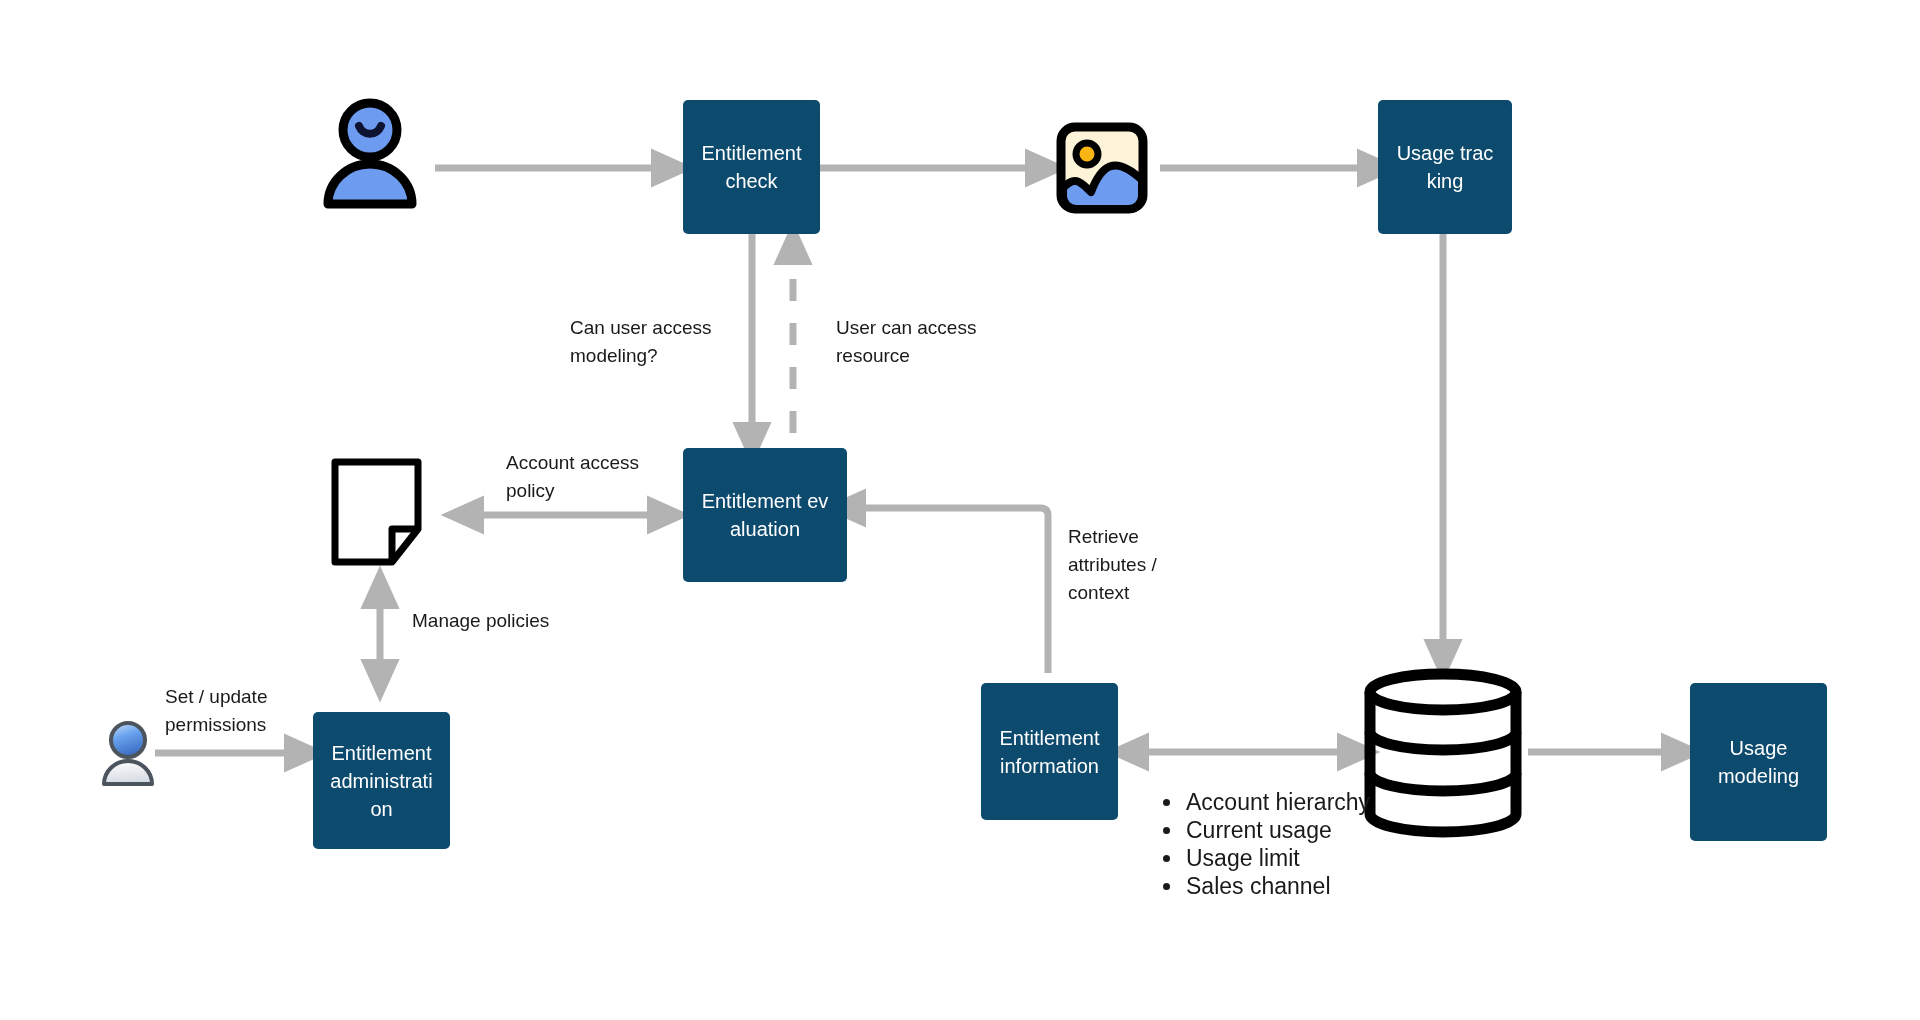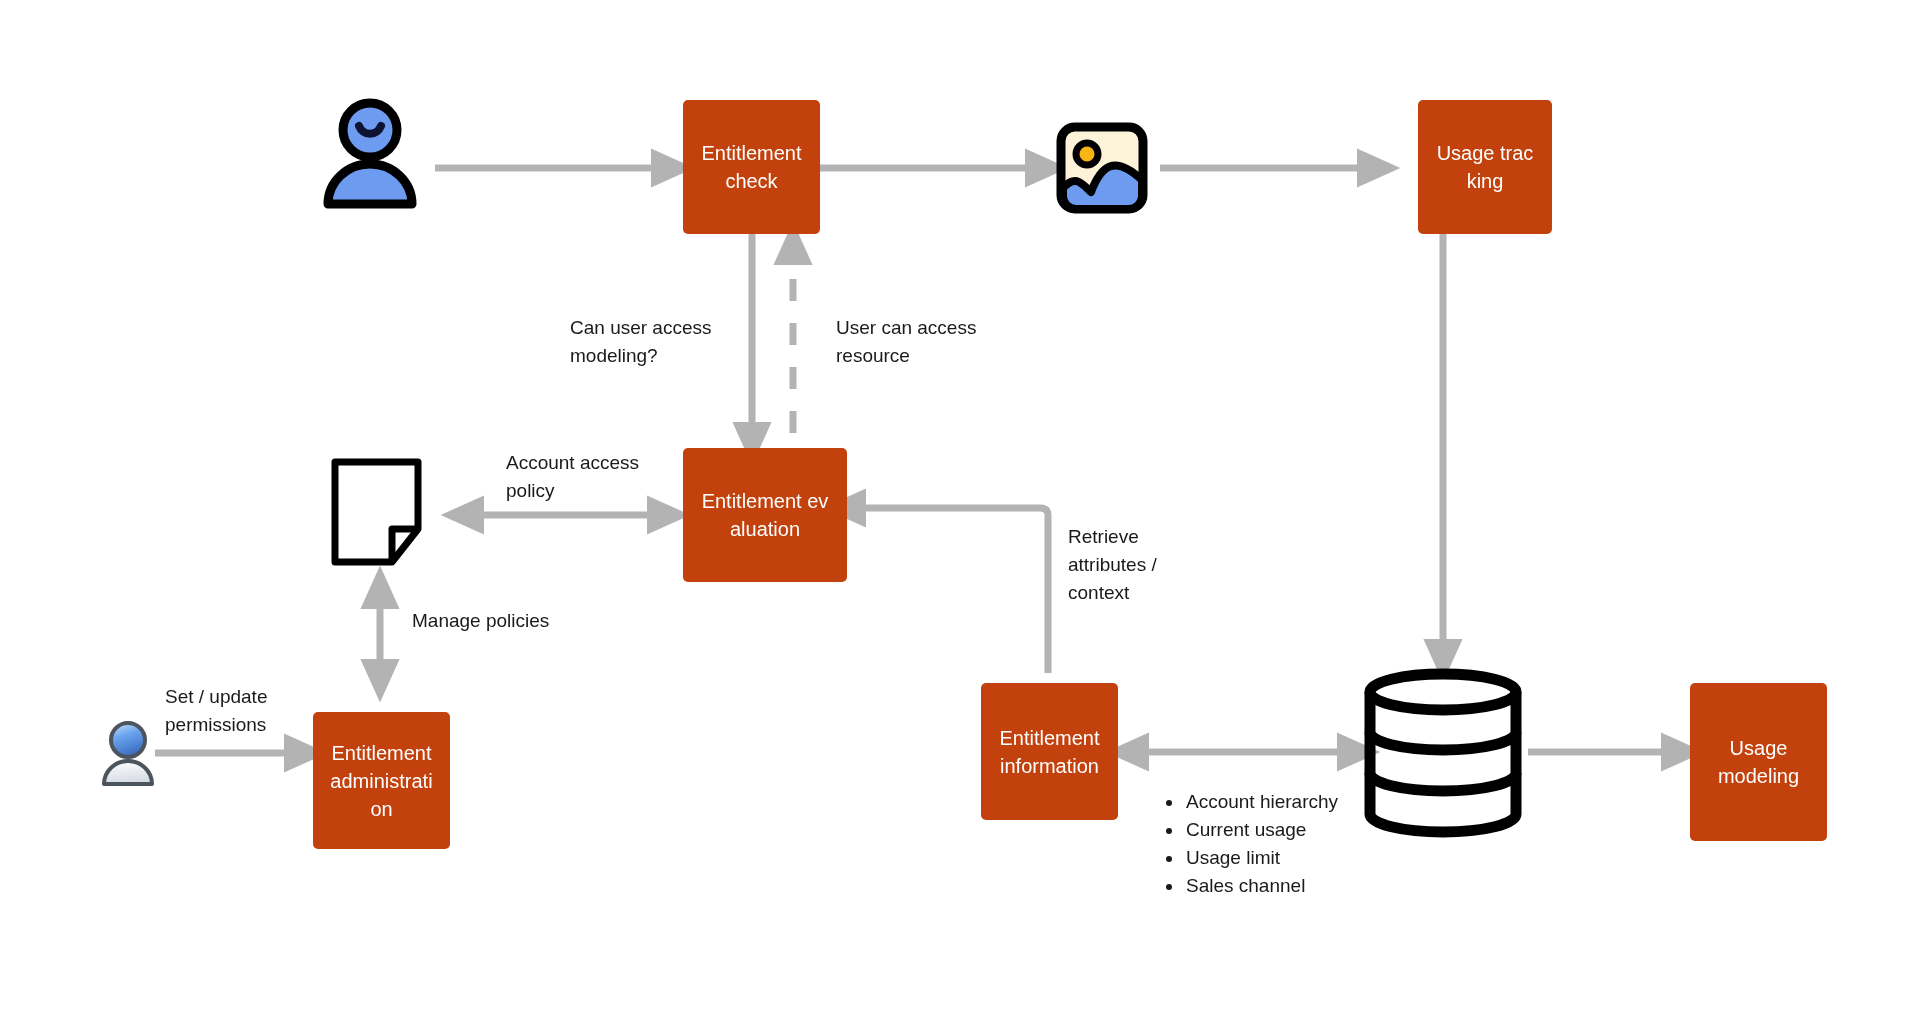--- a/index.html
+++ b/index.html
@@ -18,21 +18,21 @@
   }
   #canvas {
     position: absolute;
     left: 0;
     top: 0;
     width: 1920px;
     height: 1020px;
   }
   .node {
     position: absolute;
-    background: #c2410c;
+    background: #0c4a6e;
     border-radius: 5px;
     color: #ffffff;
     display: flex;
     align-items: center;
     justify-content: center;
     text-align: center;
     font-size: 20px;
     line-height: 28px;
     font-family: "Liberation Sans", sans-serif;
     box-sizing: border-box;
@@ -43,21 +43,21 @@
     position: absolute;
     color: #1a1a1a;
     font-size: 19px;
     line-height: 28px;
     font-family: "Liberation Sans", sans-serif;
     white-space: pre-line;
   }
   .bullets {
     position: absolute;
     color: #1a1a1a;
-    font-size: 19px;
+    font-size: 23px;
     line-height: 28px;
     font-family: "Liberation Sans", sans-serif;
     margin: 0;
     padding-left: 22px;
     list-style: disc;
     width: 230px;
   }
   .bullets li { padding-left: 2px; }
   .icon-wrap { position: absolute; }
   svg { display: block; overflow: visible; }
@@ -147,21 +147,21 @@
     <path d="M154,22 L154,144" fill="none" stroke="#000" stroke-width="11"></path>
     <ellipse cx="81" cy="22" rx="73" ry="18" fill="#ffffff" stroke="#000" stroke-width="11"></ellipse>
     <path d="M8,62 a73,18 0 0 0 146,0" fill="none" stroke="#000" stroke-width="11"></path>
     <path d="M8,103 a73,18 0 0 0 146,0" fill="none" stroke="#000" stroke-width="11"></path>
     <path d="M8,144 a73,18 0 0 0 146,0" fill="none" stroke="#000" stroke-width="11"></path>
   </svg>
 </div>
 
 <div class="node" style="left:683px; top:100px; width:137px; height:134px;">Entitlement check</div>
 
-<div class="node" style="left:1378px; top:100px; width:134px; height:134px;margin-left:40px;">Usage tracking</div>
+<div class="node" style="left:1378px; top:100px; width:134px; height:134px;">Usage tracking</div>
 
 <div class="node" style="left:683px; top:448px; width:164px; height:134px;">Entitlement evaluation</div>
 
 <div class="node" style="left:313px; top:683px; width:137px; height:137px;margin-top:29px;">Entitlement administration</div>
 
 <div class="node" style="left:981px; top:683px; width:137px; height:137px; word-break:normal;">Entitlement information</div>
 
 <div class="node" style="left:1690px; top:683px; width:137px; height:158px; word-break:normal;">Usage modeling</div>
 
 <div class="edge-label" style="left:570px; top:314px; width:175px;">Can user access

